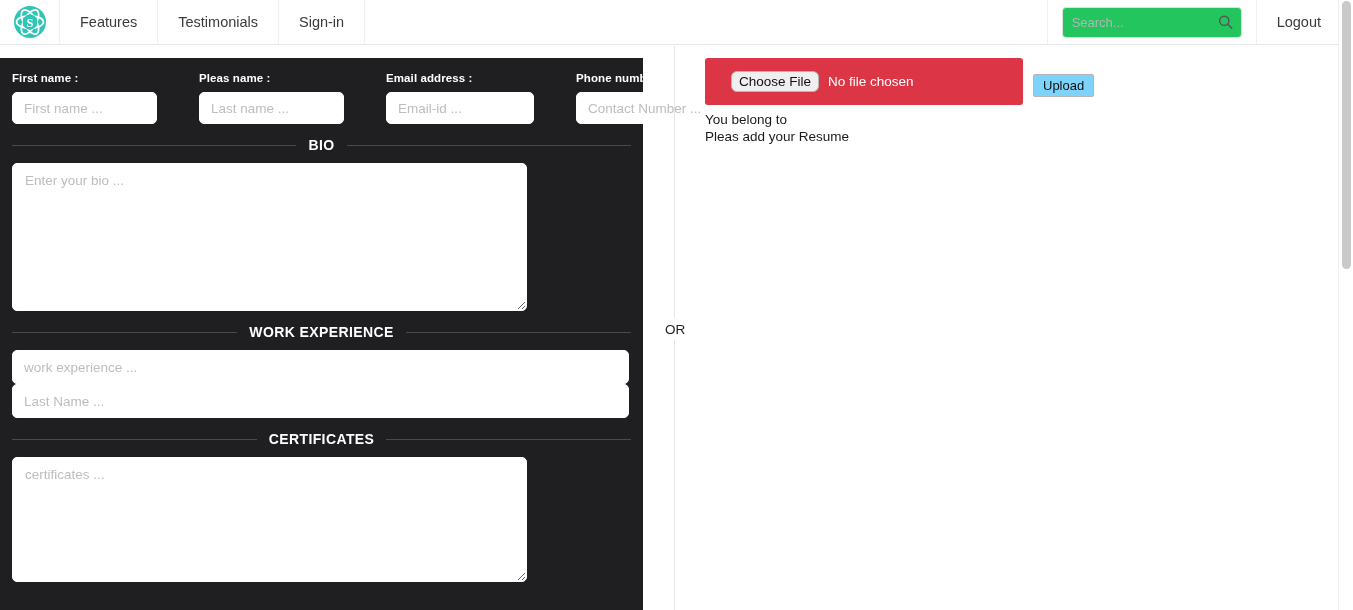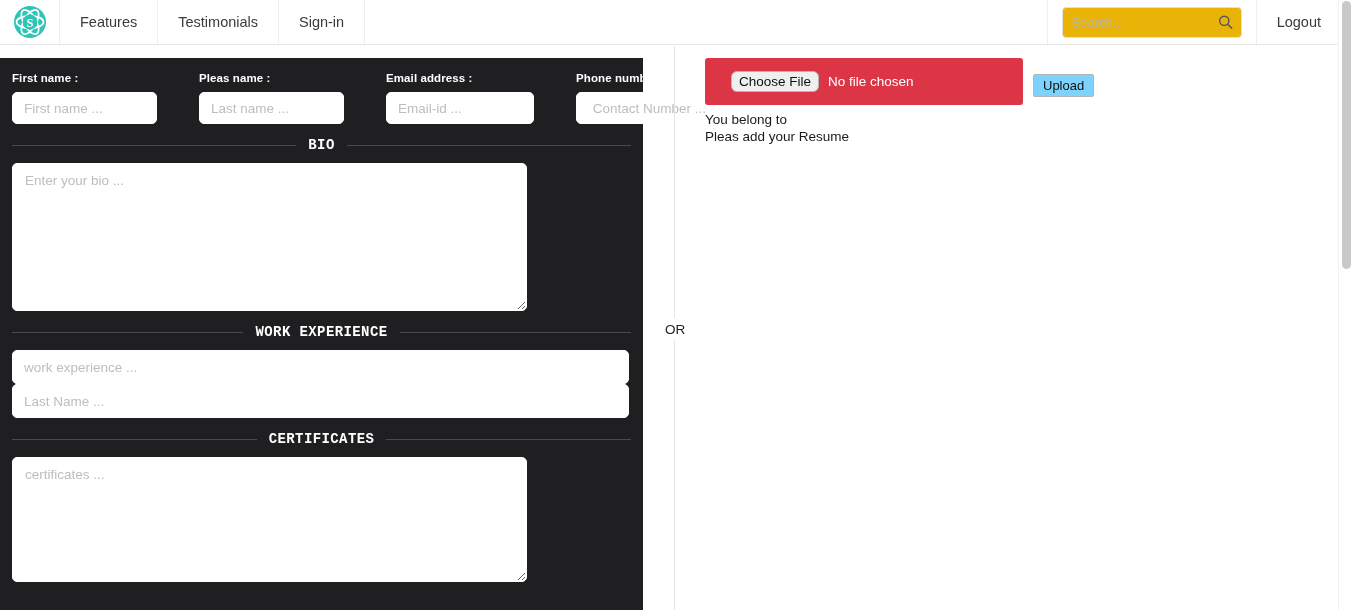--- a/index.html
+++ b/index.html
@@ -54,21 +54,21 @@
     display: flex;
     align-items: center;
     padding: 0 14px;
     border-right: 1px solid #efefef;
   }
   .search-box {
     position: relative;
     width: 180px; height: 31px;
     border: 1px solid #e0e0e0;
     border-radius: 4px;
-    background: #eab308;
+    background: #22c55e;
     display: flex;
     align-items: center;
   }
   .search-box input {
     border: 0;
     outline: none;
     background: transparent;
     width: 100%;
     height: 100%;
     padding: 0 28px 0 9px;
@@ -124,32 +124,31 @@
     padding: 0 11px;
     font-size: 13.5px;
     color: #444;
     outline: none;
     font-family: "Liberation Sans", sans-serif;
   }
   .inp::placeholder { color: #bdbdbd; }
   .f-first  { width: 145px; }
   .f-last   { width: 145px; }
   .f-email  { width: 148px; }
-  .f-phone  { width: 142px; text-align: right; }
+  .f-phone  { width: 142px; }
   .field.c2 { margin-left: 12px; }
   .field.c3 { margin-left: 12px; }
   .field.c4 { margin-left: 12px; }
 
   
   .section-head {
     display: flex;
     align-items: center;
     gap: 12px;
     margin: 13px 0 10px 0;
-    font-family: Liberation Mono, monospace;
   }
   .section-head .rule {
     flex: 1 1 auto;
     height: 1px;
     background: #4a4a4c;
   }
   .section-head .txt {
     font-size: 14px;
     font-weight: bold;
     color: #ffffff;

